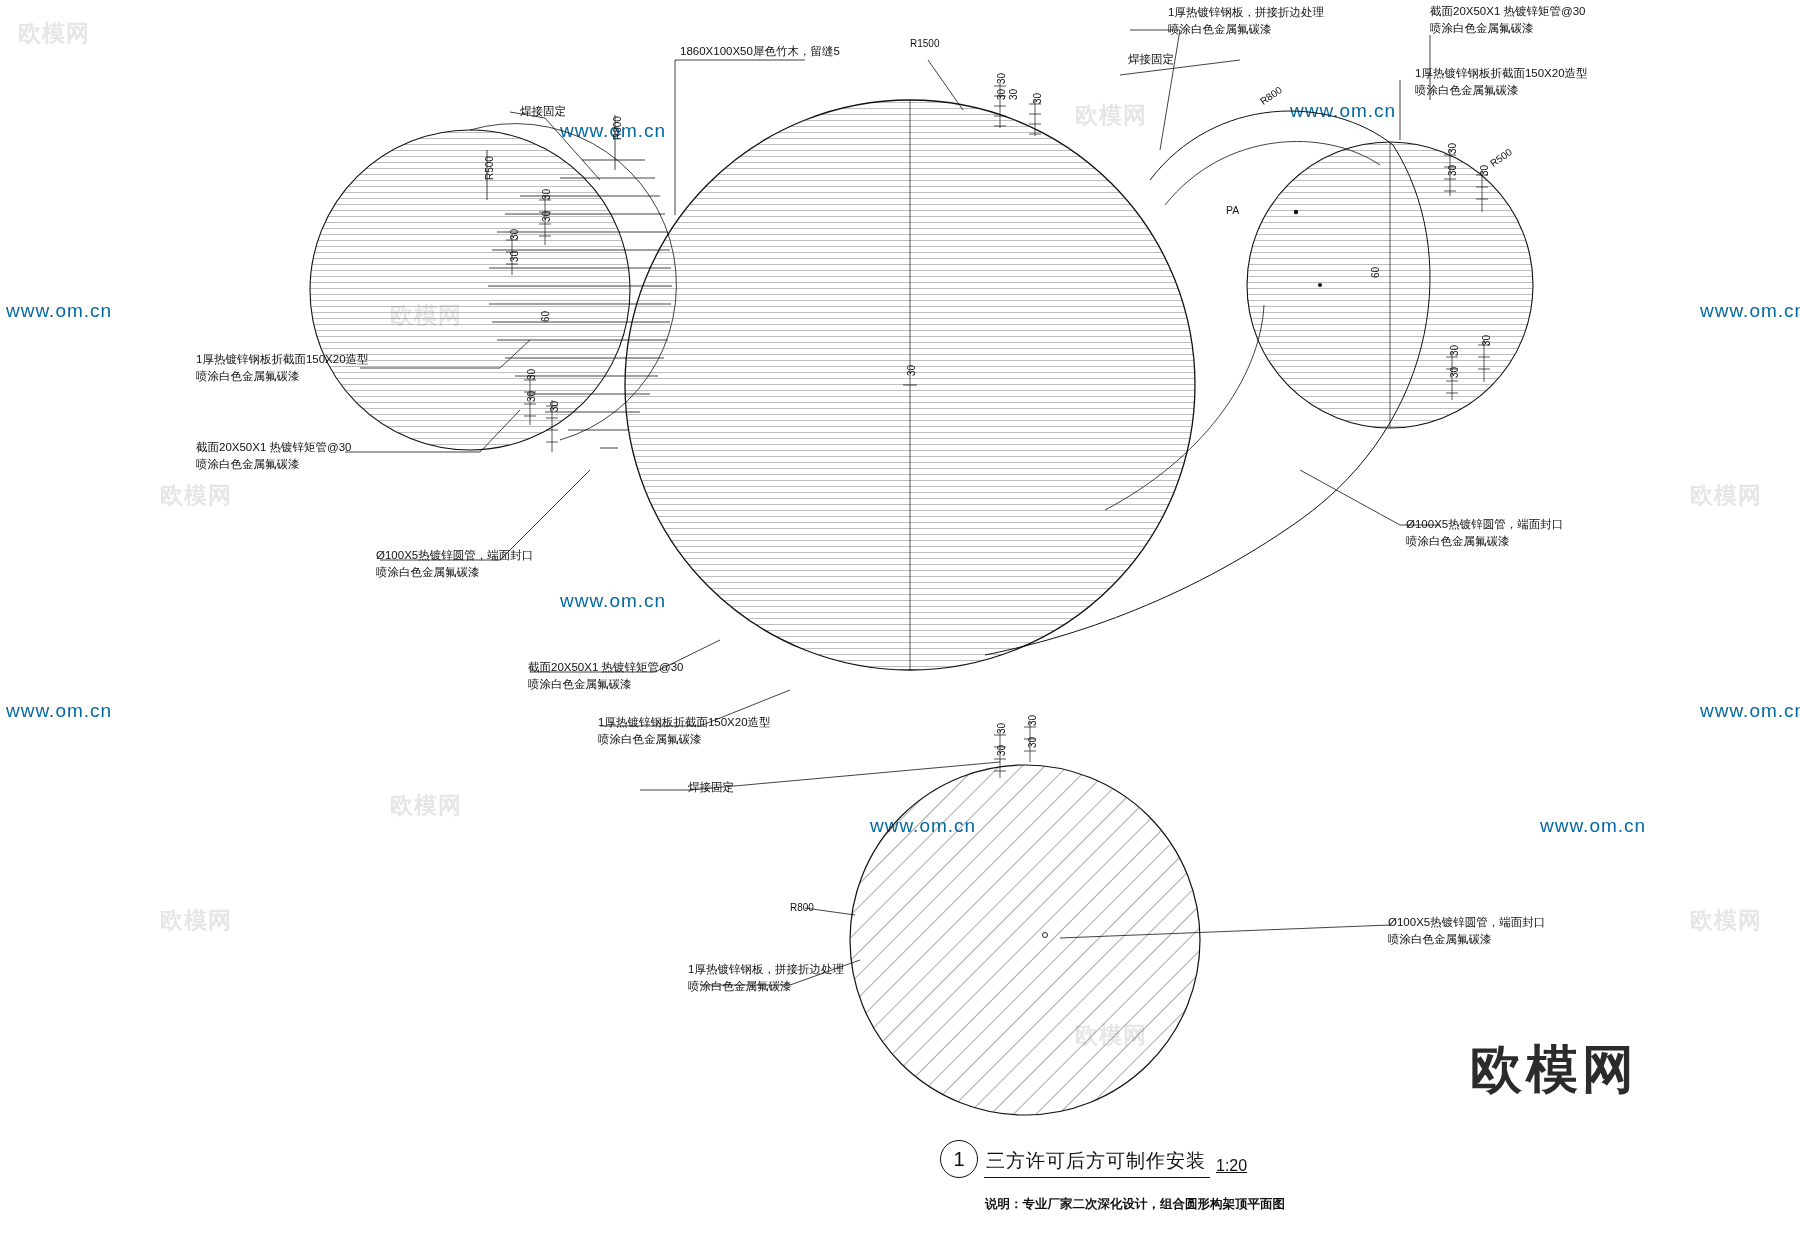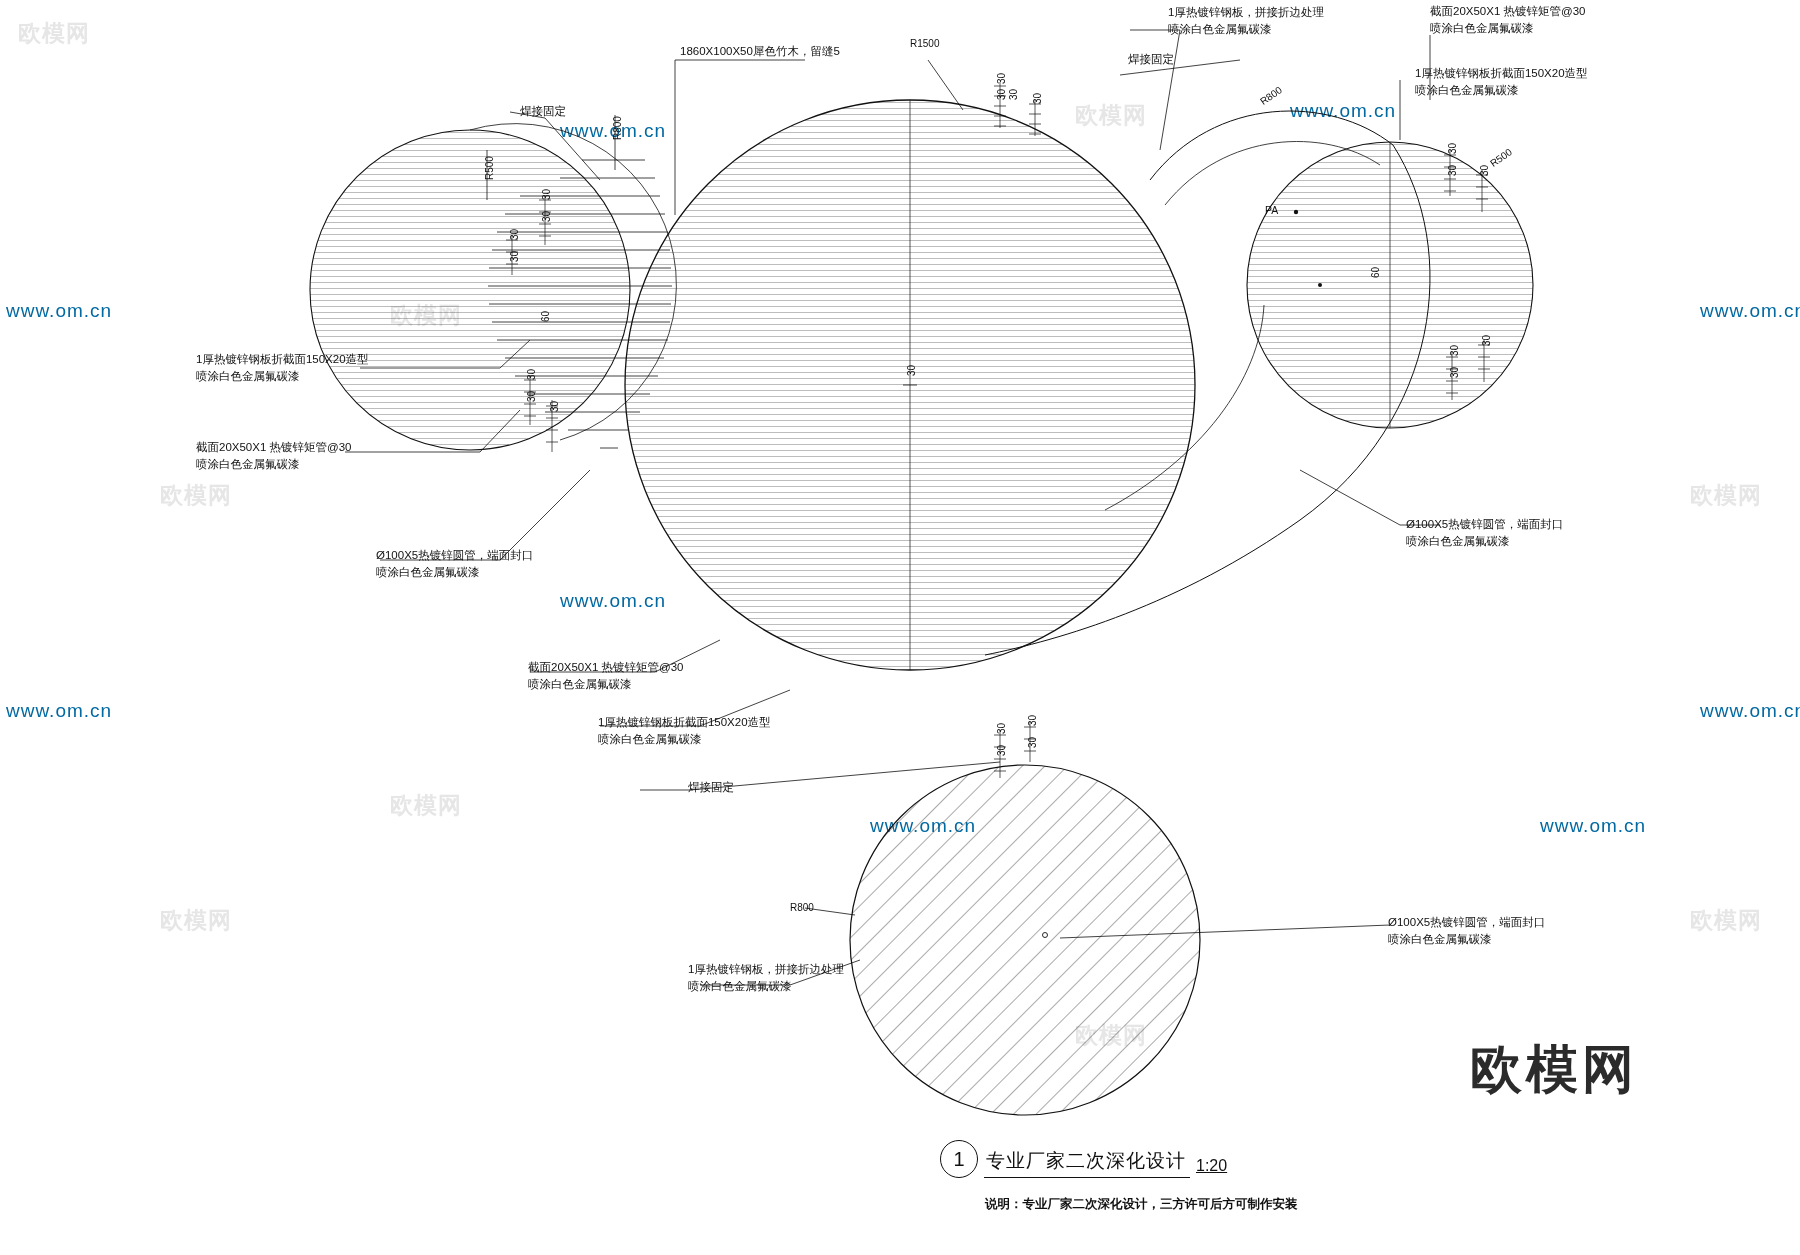--- a/index.html
+++ b/index.html
@@ -333,21 +333,21 @@
 
   <div class="note" style="left:1406px;top:517px;">Ø100X5热镀锌圆管，端面封口</div>
   <div class="note" style="left:1406px;top:534px;">喷涂白色金属氟碳漆</div>
 
   <div class="note" style="left:1388px;top:915px;">Ø100X5热镀锌圆管，端面封口</div>
   <div class="note" style="left:1388px;top:932px;">喷涂白色金属氟碳漆</div>
 
   <div class="note" style="left:688px;top:962px;">1厚热镀锌钢板，拼接折边处理</div>
   <div class="note" style="left:688px;top:979px;">喷涂白色金属氟碳漆</div>
 
-  <div class="note sm" style="left:1265px;top:203px;">PA</div>
+  <div class="note sm" style="left:1226px;top:203px;">PA</div>
 
   <div class="dim" style="left:910px;top:38px;">R1500</div>
   <div class="dim rot90" style="left:612px;top:140px;">R800</div>
   <div class="dim rot90" style="left:484px;top:180px;">R500</div>
   <div class="dim rotneg" style="left:1258px;top:98px;">R800</div>
   <div class="dim rotneg" style="left:1488px;top:160px;">R500</div>
   <div class="dim" style="left:790px;top:902px;">R800</div>
 
   <div class="dim rot90" style="left:540px;top:322px;">60</div>
   <div class="dim rot90" style="left:1370px;top:278px;">60</div>
@@ -378,18 +378,18 @@
   <div class="dim rot90" style="left:996px;top:756px;">30</div>
   <div class="dim rot90" style="left:1027px;top:726px;">30</div>
   <div class="dim rot90" style="left:1027px;top:748px;">30</div>
 
   <div class="dim rot90" style="left:906px;top:376px;">30</div>
 
   <div class="wm big" style="left:1470px;top:1035px;">欧模网</div>
 
   <div class="title-wrap">
     <div class="bubble">1</div>
-    <div class="title-text">专业厂家二次深化设计</div>
+    <div class="title-text">三方许可后方可制作安装</div>
     <div class="title-scale">1:20</div>
   </div>
-  <div class="subnote">说明：专业厂家二次深化设计，三方许可后方可制作安装</div>
+  <div class="subnote">说明：专业厂家二次深化设计，组合圆形构架顶平面图</div>
 
 </div>
 
 </body></html>

